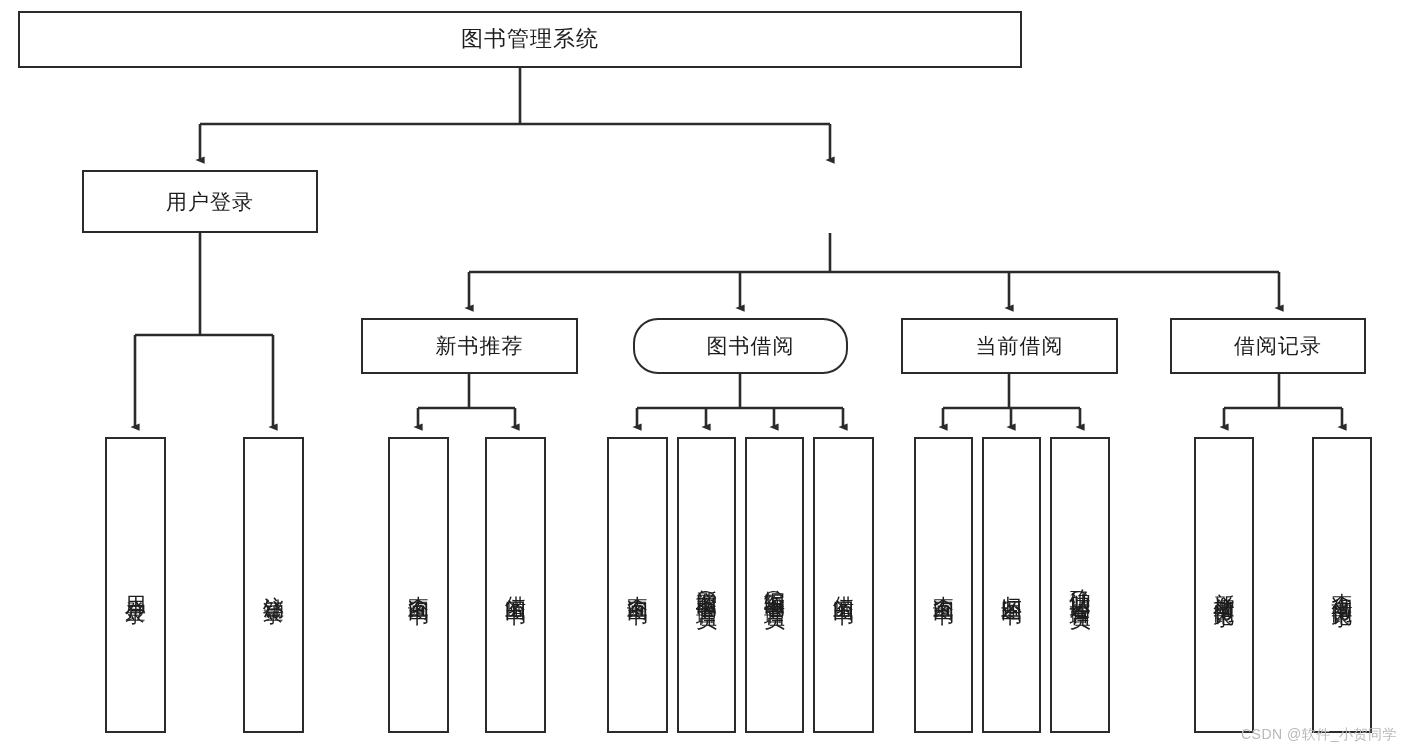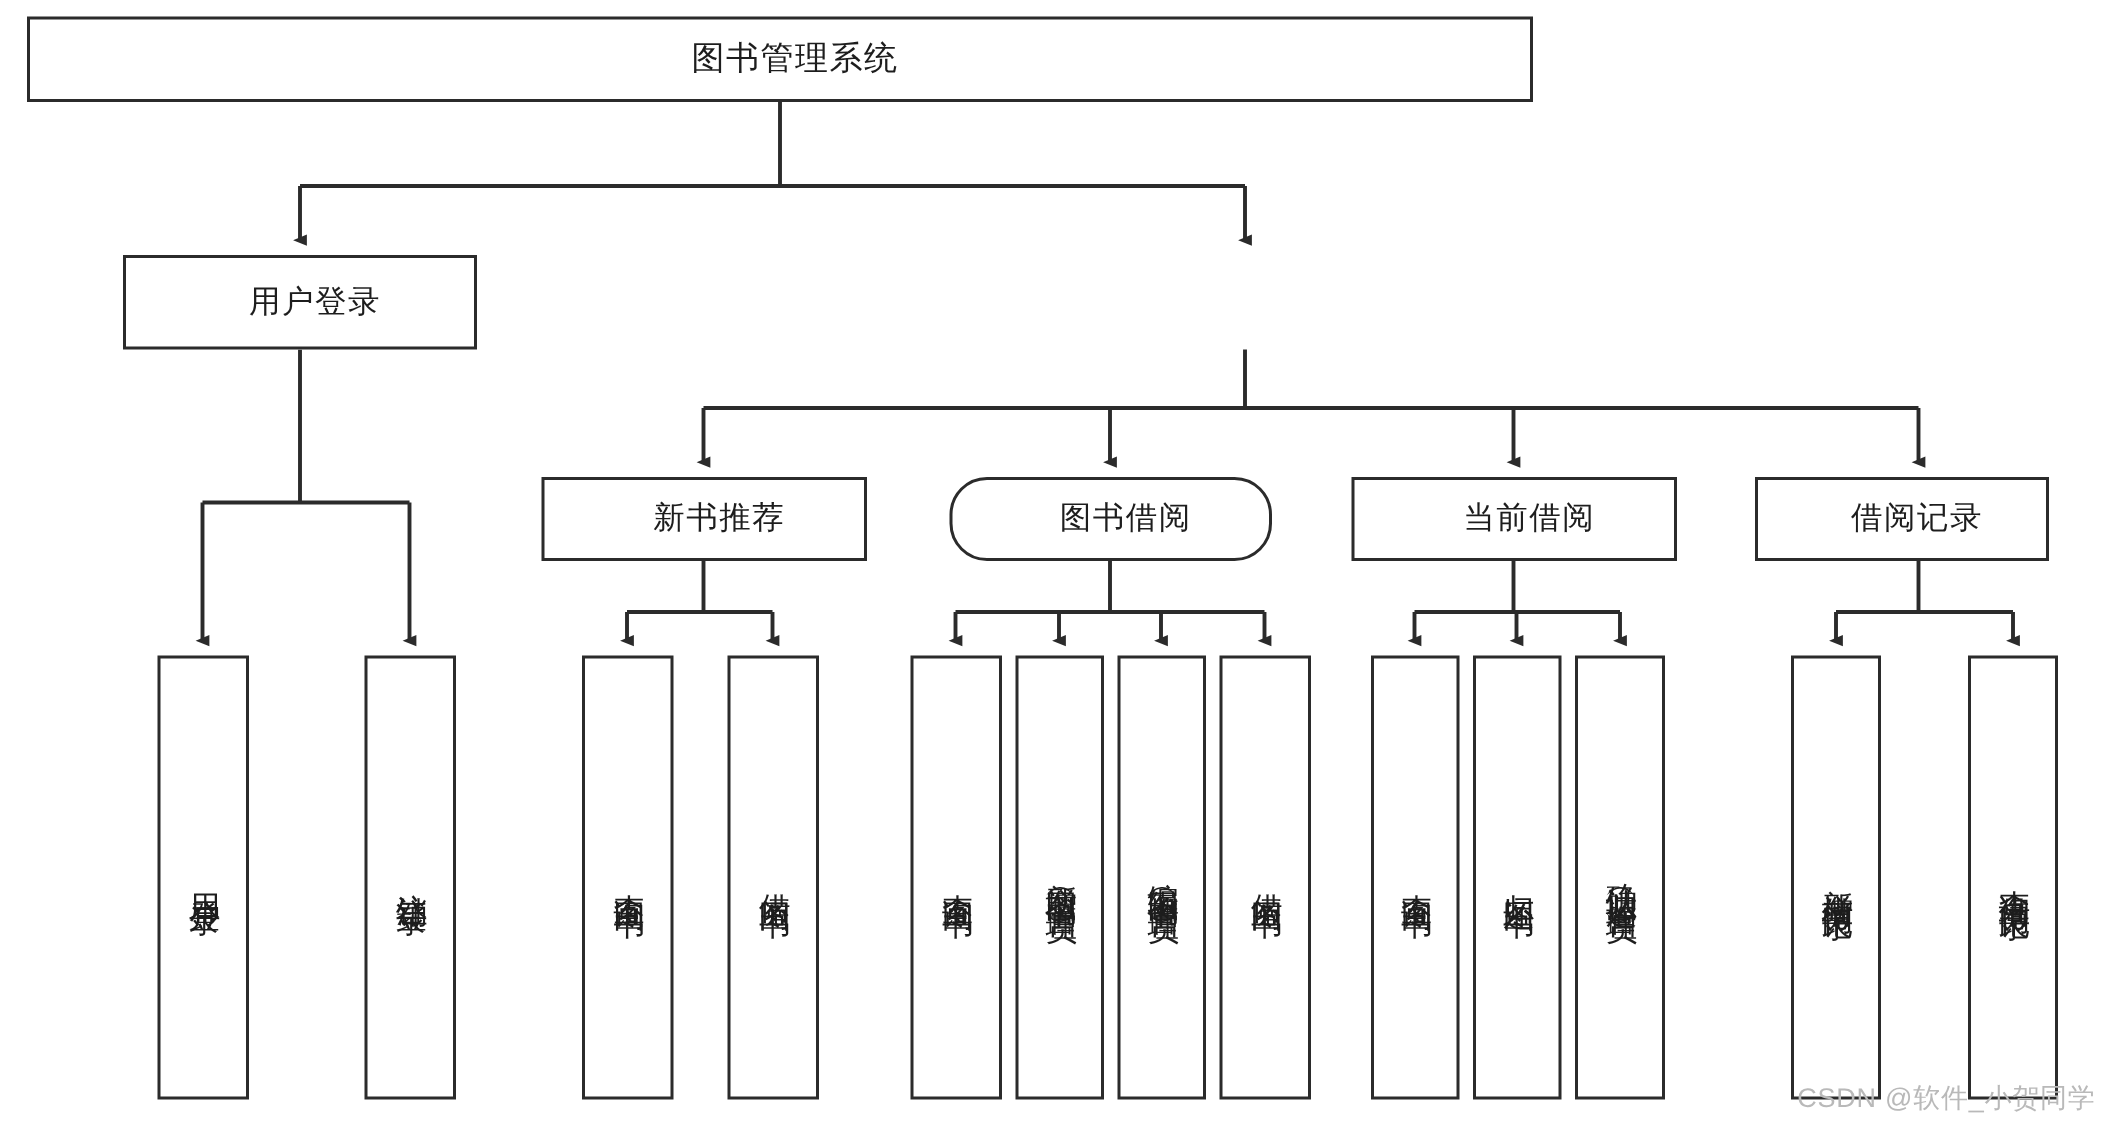--- a/index.html
+++ b/index.html
@@ -58,21 +58,21 @@
     white-space: nowrap;
   }
   .node.vert .vtext {
     writing-mode: vertical-rl;
     text-orientation: upright;
   }
   #watermark {
     position: absolute;
     right: 8px;
     bottom: 3px;
-    font-size: 18px;
+    font-size: 14px;
     color: #b9b9b9;
     white-space: nowrap;
     letter-spacing: 0.5px;
   }
 </style>
 </head>
 <body>
 
 <div id="canvas">
 

